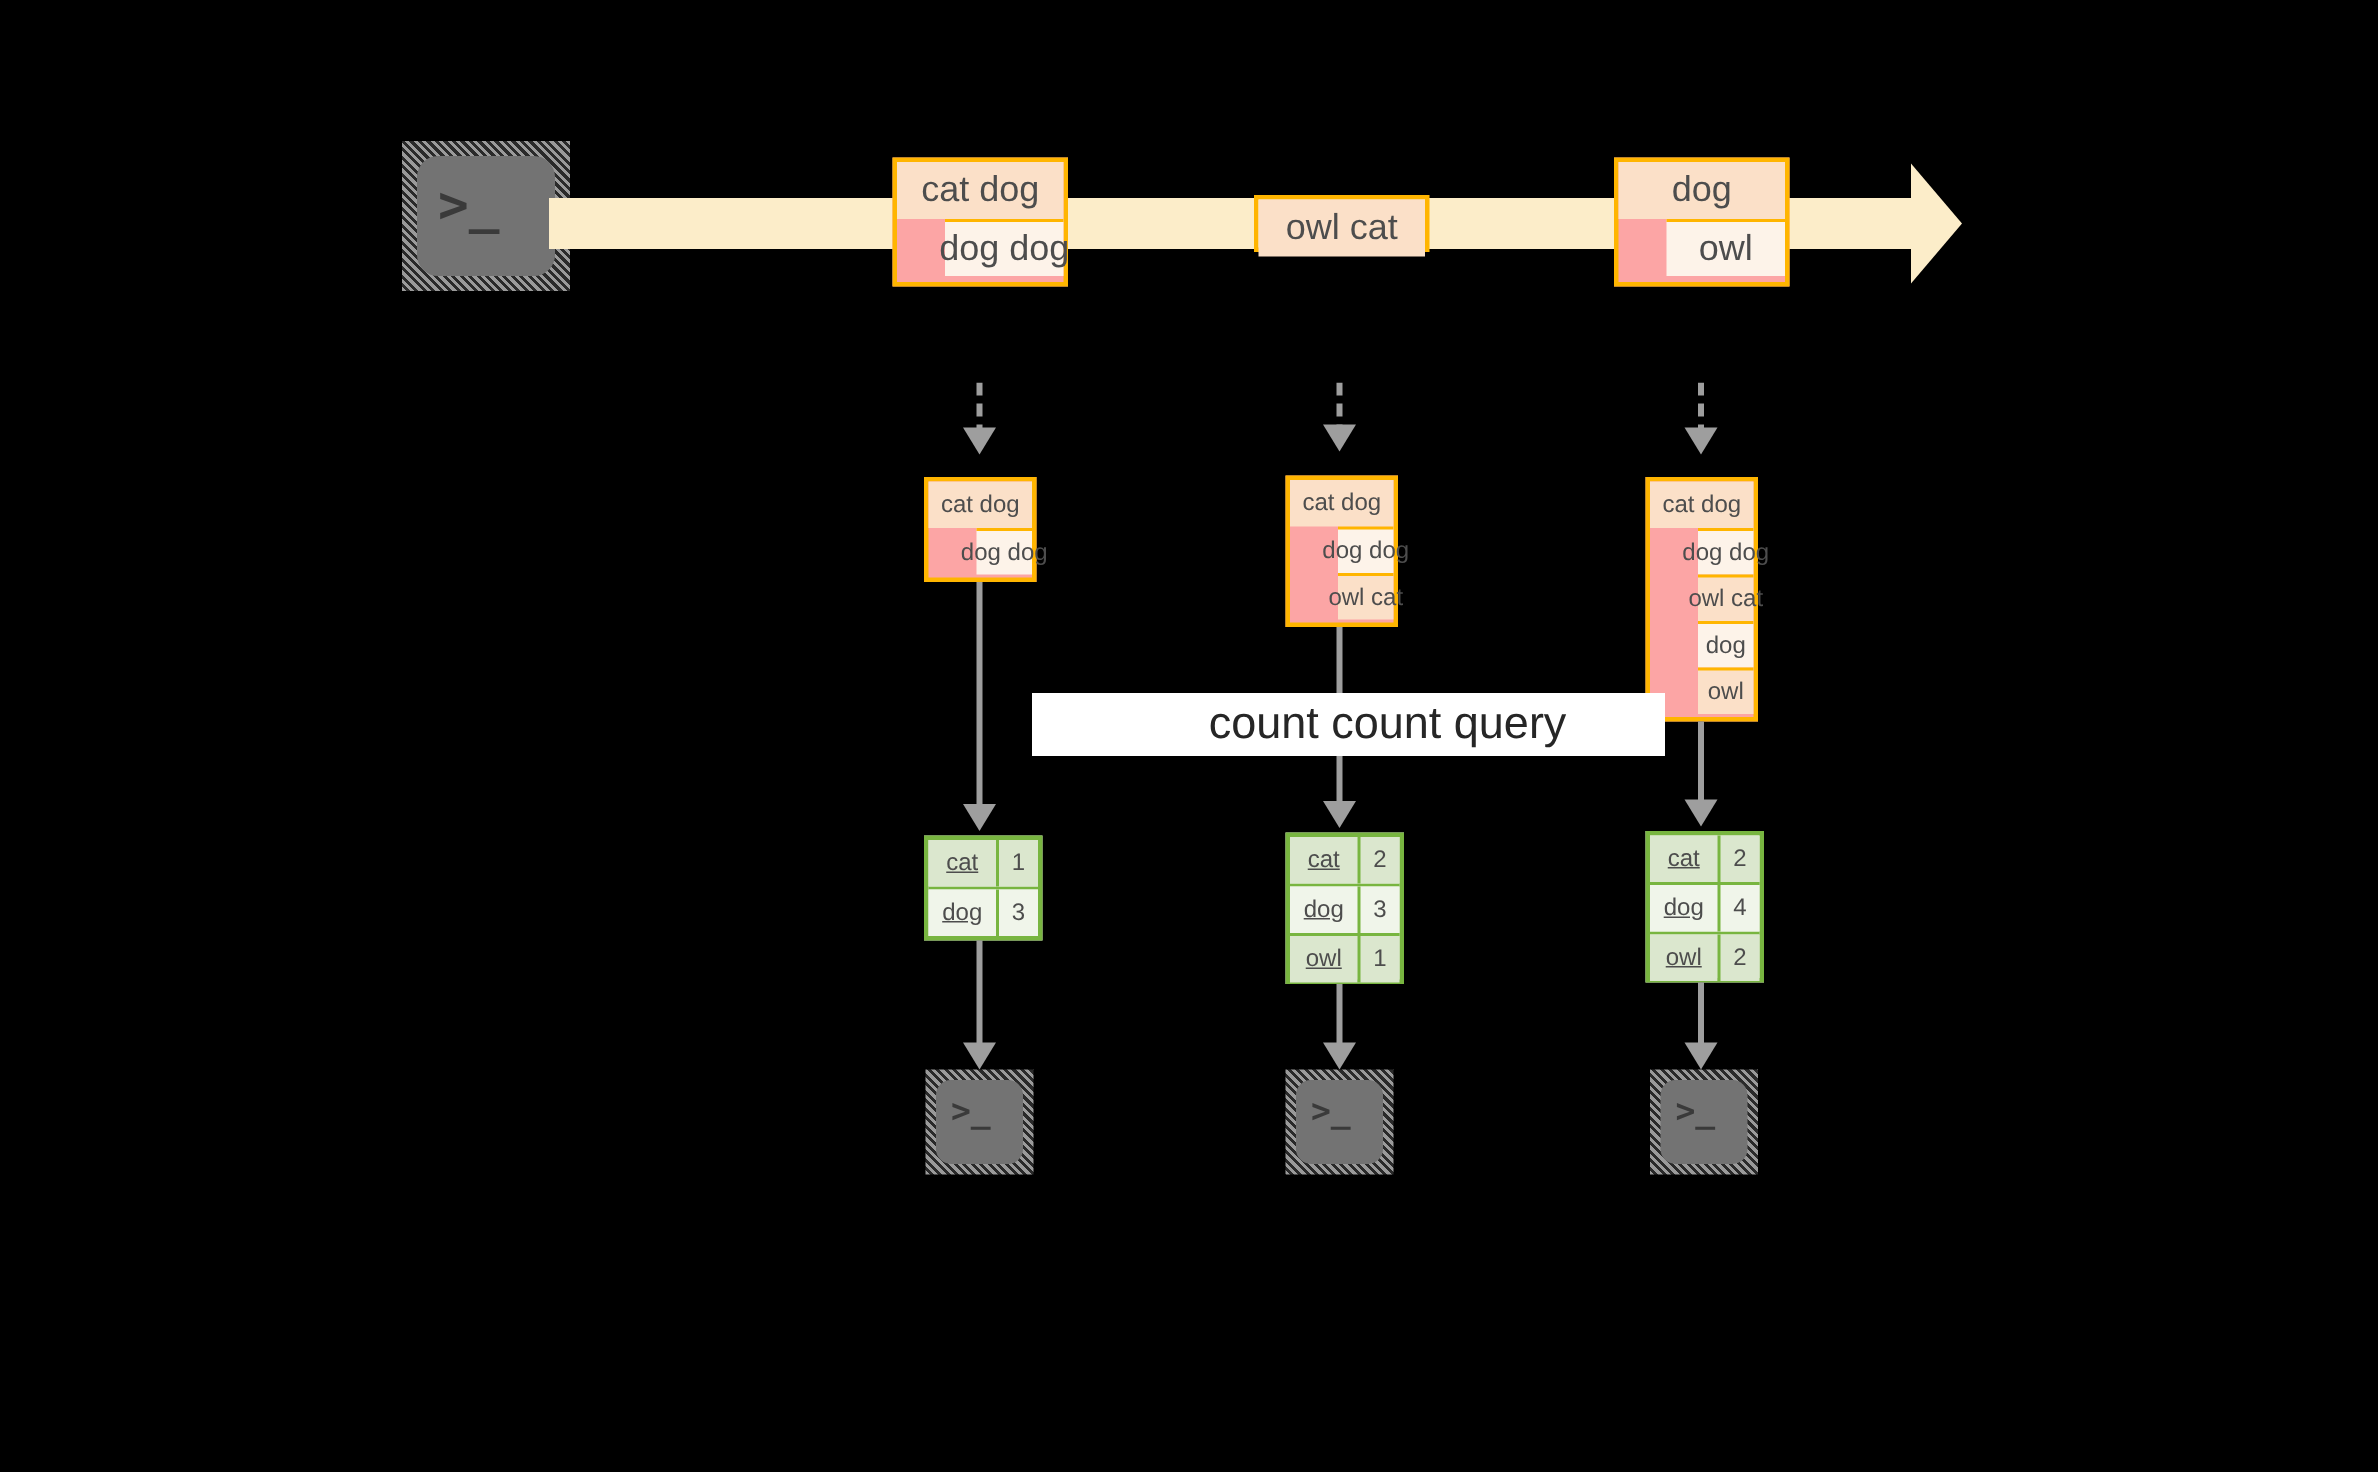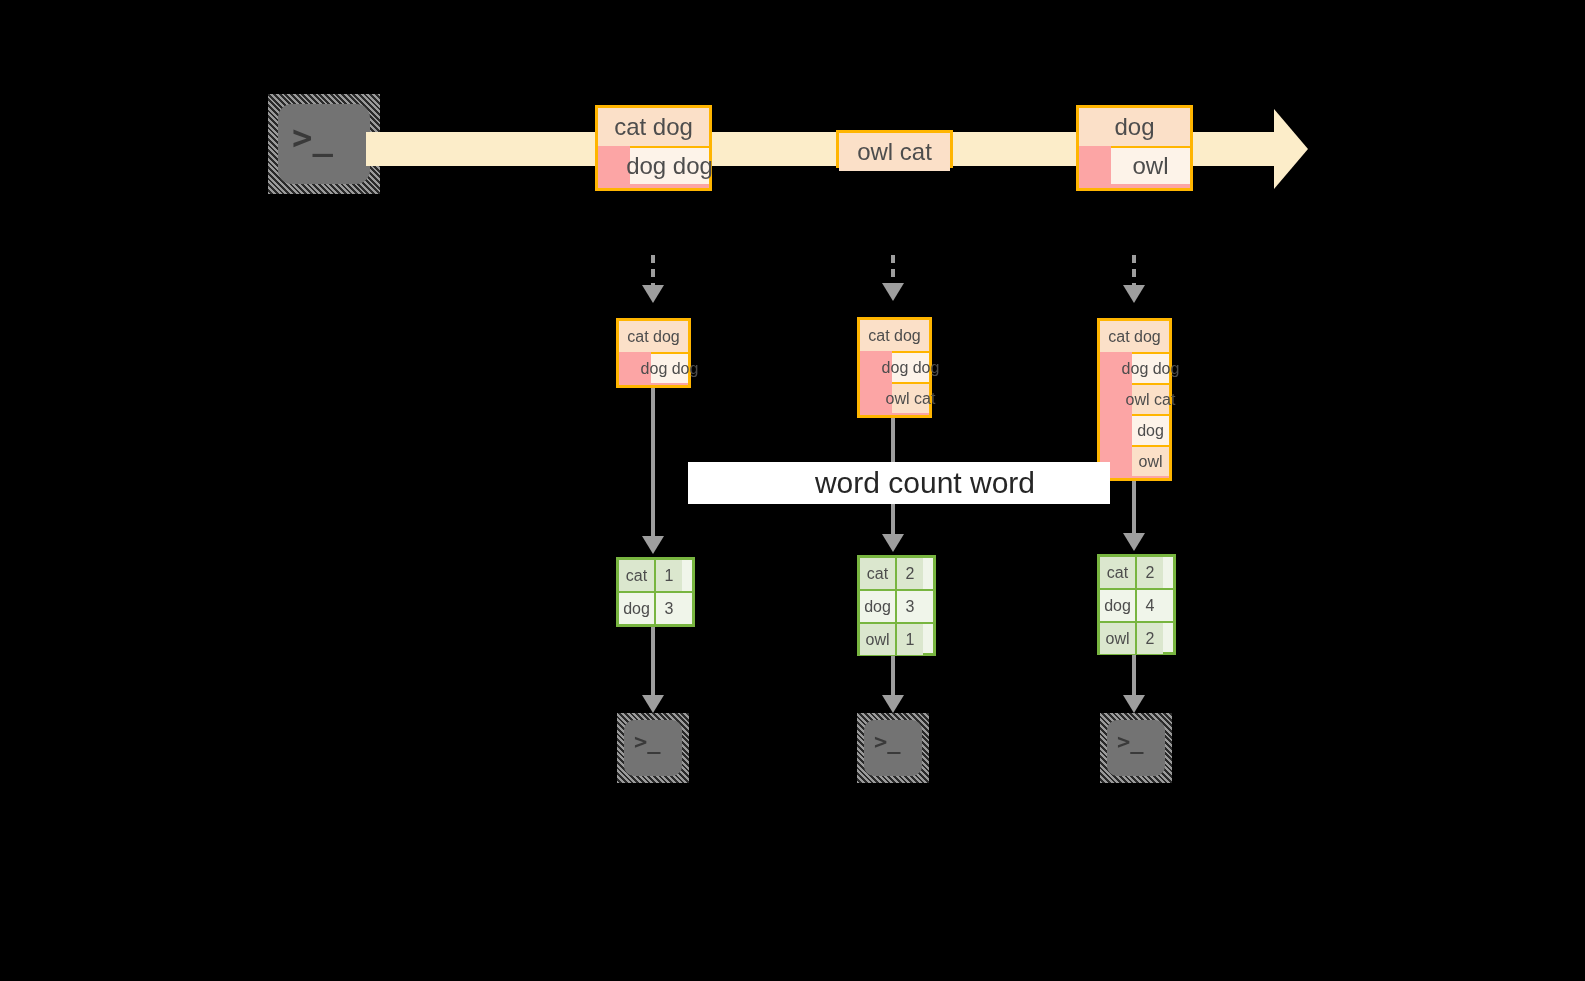--- a/index.html
+++ b/index.html
@@ -97,21 +97,21 @@
   .kv-row + .kv-row { border-top: 2px solid #78B540; }
   .kv-key, .kv-val {
     box-sizing: border-box;
     display: flex;
     align-items: center;
     justify-content: center;
     color: #4d4d4d;
     font-size: 16px;
     white-space: nowrap;
   }
-  .kv-key { width: 35px; }
+  .kv-key { width: 45px; text-decoration: underline; }
   .kv-val { width: 28px; border-left: 2px solid #78B540; }
   .kv-row.shade-a .kv-key, .kv-row.shade-a .kv-val { background: #DBE7CE; }
   .kv-row.shade-b .kv-key, .kv-row.shade-b .kv-val { background: #F0F5EA; }
 
   
   .conn {
     position: absolute;
     background: #9e9e9e;
     width: 4px;
   }
@@ -266,16 +266,16 @@
   <div class="conn" style="left:1132px; top:655px; height:44px;"></div>
   <div class="arrowhead" style="left:1123px; top:695px;"></div>
 
   <div class="terminal small" style="left:1100px; top:713px; width:72px; height:70px;">
     <div class="body">
       <span class="glyph">&gt;_</span>
     </div>
   </div>
 
   <div class="caption-band" style="left:688px; top:462px; width:422px; height:42px;">
-    <span class="caption-text">word count word</span>
+    <span class="caption-text">count count query</span>
   </div>
 
 </div>
 
 </body></html>

